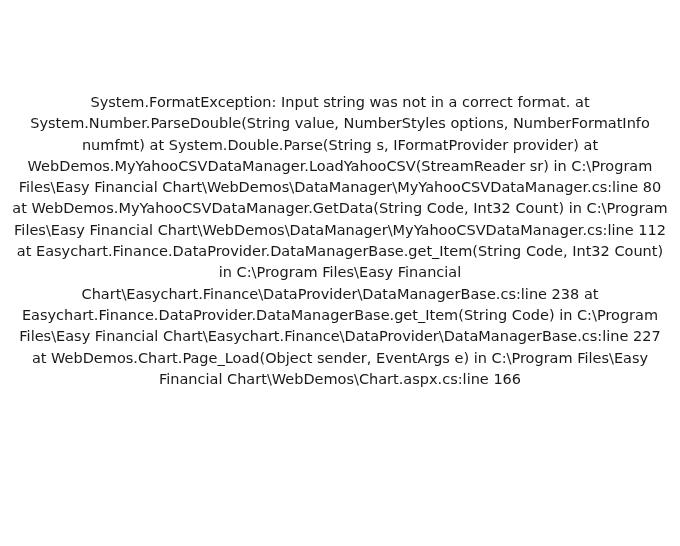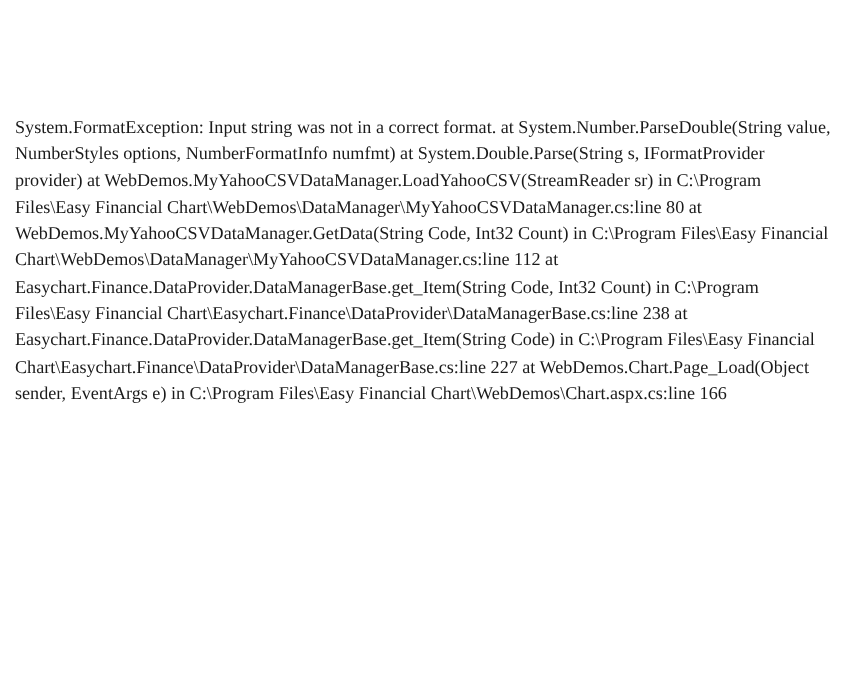--- a/index.html
+++ b/index.html
@@ -20,27 +20,26 @@
     position: relative;
     box-sizing: border-box;
   }
   .error-block {
     position: absolute;
     left: 0;
     top: 92px;
     width: 680px;
     padding: 0 12px;
     box-sizing: border-box;
-    text-align: left;
+    text-align: center;
     font-size: 14.5px;
     line-height: 21.3px;
     color: #1a1a1a;
     white-space: pre-wrap;
     word-wrap: break-word;
-    font-family: Liberation Serif, serif;
   }
 </style>
 </head>
 <body>
 
 <div class="page">
   <div class="error-block">System.FormatException: Input string was not in a correct format. at System.Number.ParseDouble(String value, NumberStyles options, NumberFormatInfo numfmt) at System.Double.Parse(String s, IFormatProvider provider) at WebDemos.MyYahooCSVDataManager.LoadYahooCSV(StreamReader sr) in C:\Program Files\Easy Financial Chart\WebDemos\DataManager\MyYahooCSVDataManager.cs:line 80 at WebDemos.MyYahooCSVDataManager.GetData(String Code, Int32 Count) in C:\Program Files\Easy Financial Chart\WebDemos\DataManager\MyYahooCSVDataManager.cs:line 112 at Easychart.Finance.DataProvider.DataManagerBase.get_Item(String Code, Int32 Count) in C:\Program Files\Easy Financial Chart\Easychart.Finance\DataProvider\DataManagerBase.cs:line 238 at Easychart.Finance.DataProvider.DataManagerBase.get_Item(String Code) in C:\Program Files\Easy Financial Chart\Easychart.Finance\DataProvider\DataManagerBase.cs:line 227 at WebDemos.Chart.Page_Load(Object sender, EventArgs e) in C:\Program Files\Easy Financial Chart\WebDemos\Chart.aspx.cs:line 166</div>
 </div>
 
 </body></html>

